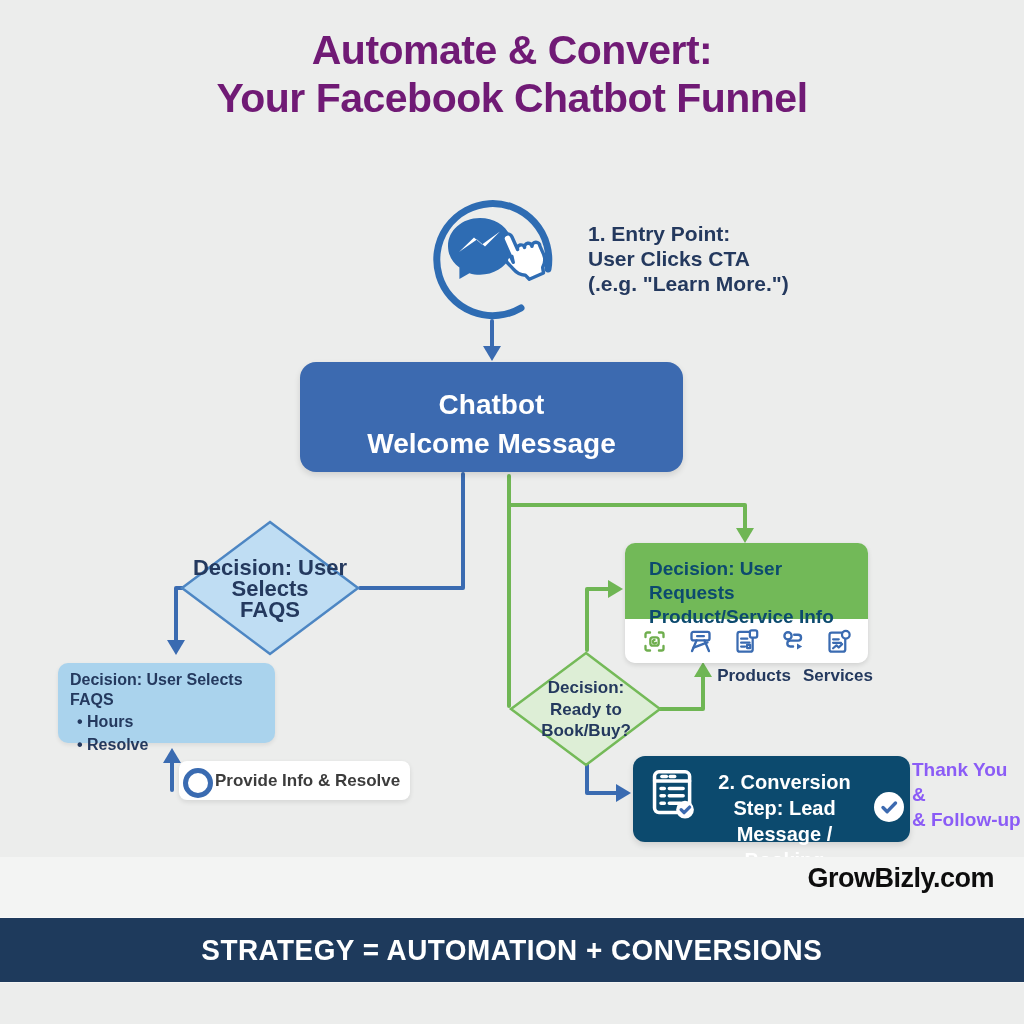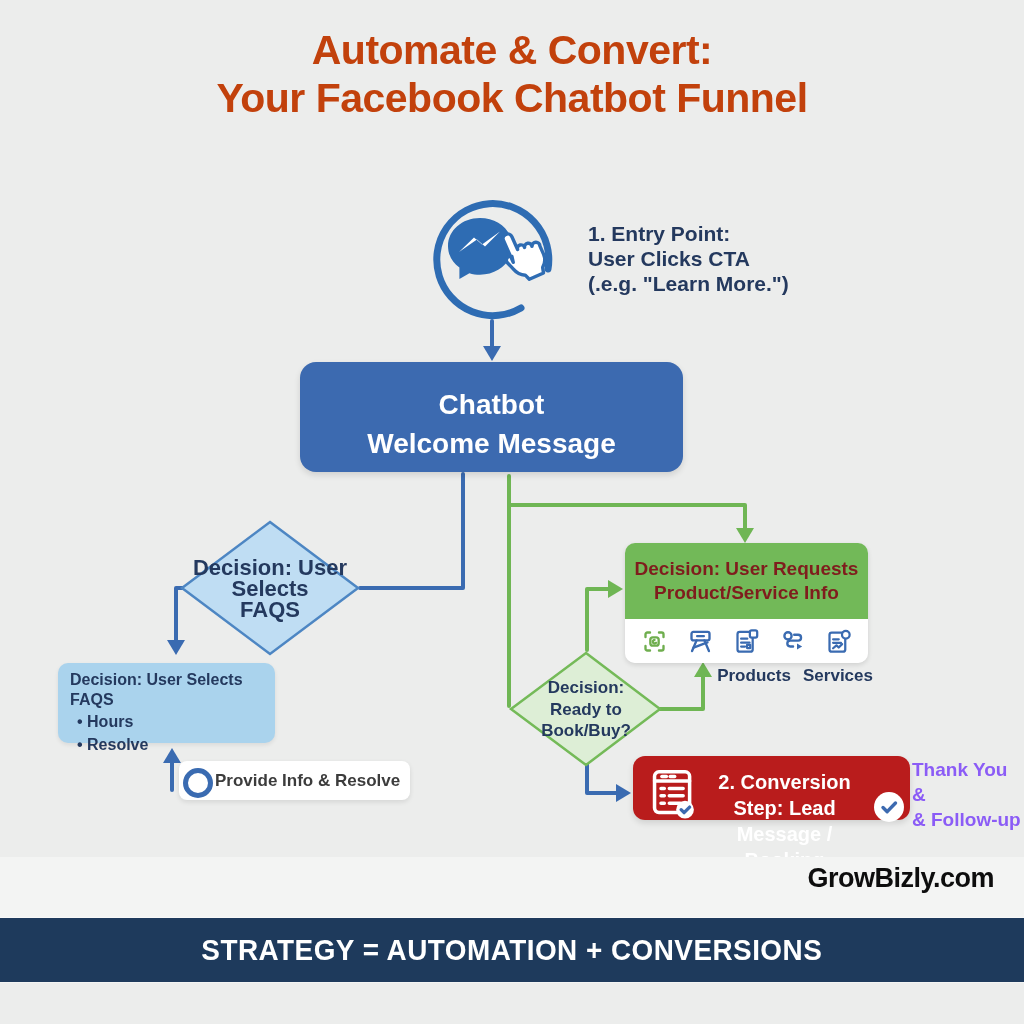--- a/index.html
+++ b/index.html
@@ -3,21 +3,21 @@
 <meta charset="utf-8">
 <style>
   * { margin:0; padding:0; box-sizing:border-box; }
   body { background:#d8d8d8; font-family:"Liberation Sans", sans-serif; }
   .canvas {
     position:relative; width:1024px; height:1024px; overflow:hidden;
     background:#ecedec; font-family:"Liberation Sans", sans-serif;
   }
   .abs { position:absolute; }
   
-  .title-block { top:26px; left:0; width:1024px; text-align:center; color:#c2410c; }
+  .title-block { top:26px; left:0; width:1024px; text-align:center; color:#701a75; }
   .title-line { font-size:41px; font-weight:700; line-height:48px; letter-spacing:-0.5px; }
   
   .entry-text { left:588px; top:221px; color:#24395e; font-size:21px; font-weight:700; line-height:25px; }
   
   .welcome-box {
     left:300px; top:362px; width:383px; height:110px; background:#3c6ab0;
     border-radius:16px; color:#ffffff; text-align:center; padding-top:23px;
     box-shadow:0 3px 6px rgba(0,0,0,0.12);
   }
   .welcome-box .line { font-size:28px; font-weight:700; line-height:39px; }
@@ -45,32 +45,32 @@
   .resolve-label {
     position:absolute; left:36px; top:0; line-height:39px;
     font-size:17px; font-weight:600; color:#3c3c3c;
   }
   
   .product-box {
     left:625px; top:543px; width:243px; border-radius:10px; overflow:hidden;
     box-shadow:0 2px 5px rgba(0,0,0,0.12);
   }
   .product-head {
-    background:#72b958; height:76px; color:#7f1d1d; text-align:center; padding-top:14px;
+    background:#72b958; height:76px; color:#0c4a6e; padding-top:14px;padding-left:24px;
   }
   .product-head .line { font-size:19px; font-weight:700; line-height:24px; }
   .product-strip {
     background:#ffffff; height:44px; display:flex; align-items:center;
     justify-content:space-around; padding:0 6px;
   }
   .strip-icon { width:27px; height:27px; }
   .product-label { color:#24395e; font-size:17px; font-weight:700; top:666px; text-align:center; }
   
   .conversion-box {
-    left:633px; top:756px; width:277px; height:64px; background:#b91c1c;
+    left:633px; top:756px; width:277px; height:86px; background:#0c4a6e;
     border-radius:12px; box-shadow:0 3px 6px rgba(0,0,0,0.12);
   }
   .conversion-text {
     position:absolute; left:64px; right:38px; top:13px; text-align:center;
     color:#ffffff; font-size:20px; font-weight:700; line-height:26px;
   }
   .conv-check {
     position:absolute; right:6px; top:36px; width:30px; height:30px;
     background:#ffffff; border-radius:50%;
   }

